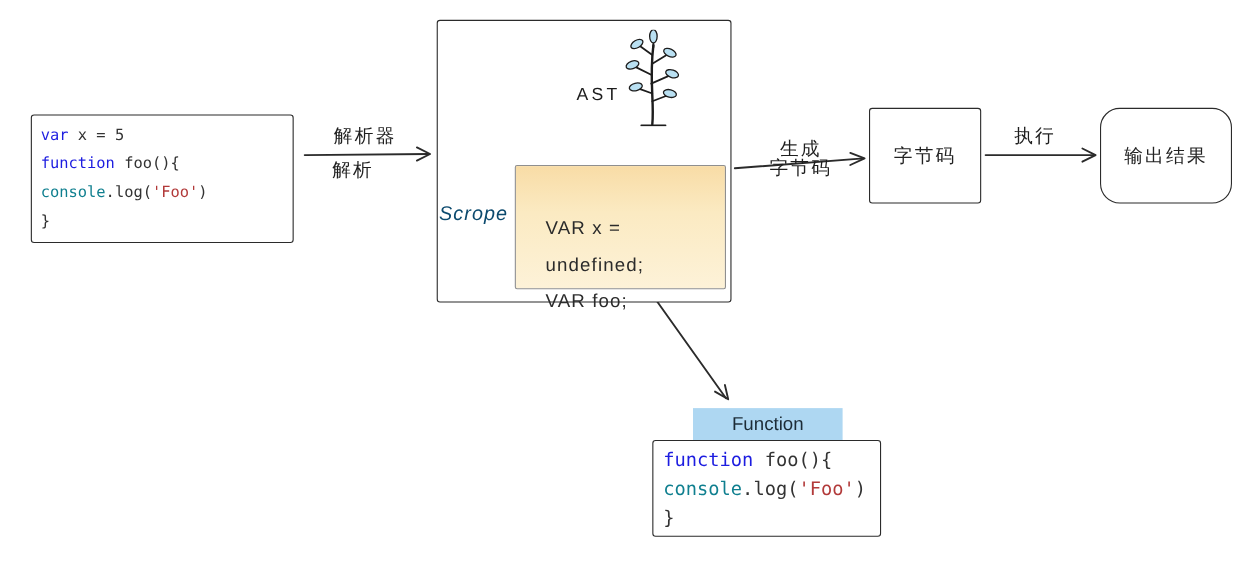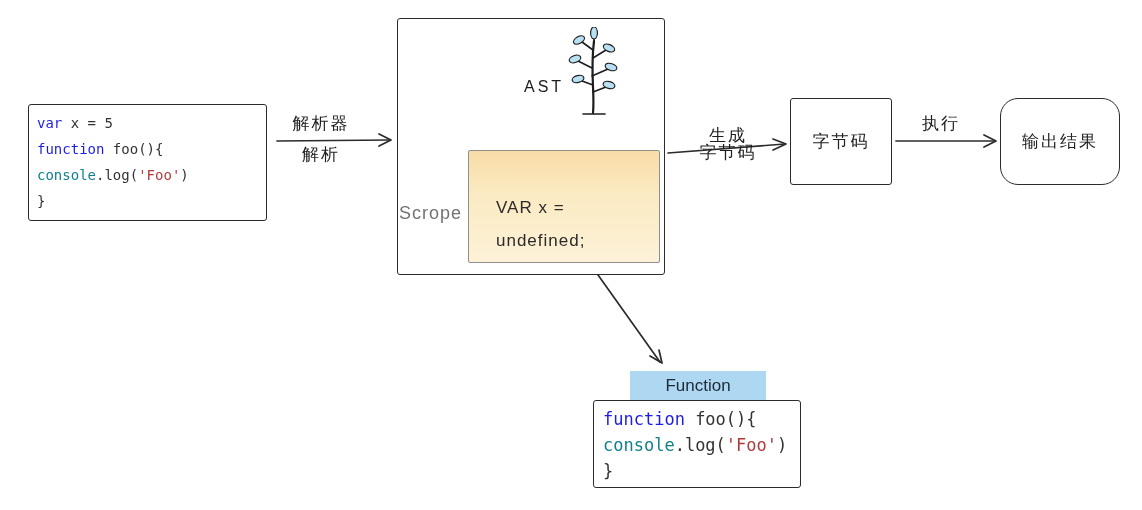--- a/index.html
+++ b/index.html
@@ -18,27 +18,27 @@
   .kw  { color:var(--keyword,#1d1de0); }
   .fn  { color:var(--builtin,#0f7f8f); }
   .str { color:var(--string,#b23a3a); }
   .plain { color:var(--plain,#333); }
 
   
   .input-label { left:40px; top:54px; width:200px; }
   .input-code-box { left:28px; top:84px; width:239px; height:117px; padding:5px 8px; font-size:14px; line-height:26px;margin-top:20px; }
 
   
-  .parse-top { left:283px; top:112px; width:76px;font-family:Liberation Mono, monospace; }
+  .parse-top { left:294px; top:112px; width:76px;font-family:Liberation Mono, monospace; }
   .parse-bottom { left:283px; top:143px; width:76px; }
 
   
   .ast-box { left:397px; top:18px; width:268px; height:257px; background:#fff; }
   .ast-title { left:524px; top:78px; font-size:16px; letter-spacing:3px; color:#1c1c1c; }
-  .scope-label { left:399px; top:203px; font-size:18px; letter-spacing:1px; color:#737373; }
+  .scope-label { left:399px; top:184px; font-size:18px; letter-spacing:1px; color:#0c4a6e;font-style:italic; }
   .tree { left:563px; top:27px; }
 
   .scope-box { left:468px; top:150px; width:192px; height:113px;
     background:linear-gradient(180deg, var(--scope-bg-top,#f8dca6) 0%, var(--scope-bg,#fbeac2) 38%, #fdf2d8 100%);
     border:1px solid #8f8f8f; border-radius:2px;
     padding:40px 27px 0; font-size:17px; line-height:33px; color:#2b2b2b; letter-spacing:1px; }
 
   
   .gen-top { left:690px; top:124px; width:76px; }
   .gen-bottom { left:686px; top:141px; width:84px; }
@@ -116,20 +116,21 @@
     <ellipse cx="12" cy="32" rx="6" ry="3.4" transform="rotate(-20 12 32)"></ellipse>
     <ellipse cx="48" cy="40" rx="6" ry="3.4" transform="rotate(18 48 40)"></ellipse>
     <ellipse cx="15" cy="52" rx="6" ry="3.4" transform="rotate(-14 15 52)"></ellipse>
     <ellipse cx="46" cy="58" rx="6" ry="3.4" transform="rotate(14 46 58)"></ellipse>
   </svg>
 
   <div class="abs scope-label">Scrope</div>
 
   <div class="abs scope-box">
     <div>VAR x = undefined;</div>
+    <div>VAR foo;</div>
   </div>
 
   <div class="abs hand-label gen-top">生成</div>
   <div class="abs hand-label gen-bottom">字节码</div>
 
   <div class="abs box flex-center bytecode-box">字节码</div>
 
   <div class="abs hand-label exec-label">执行</div>
 
   <div class="abs box rounded flex-center output-box">输出结果</div>

